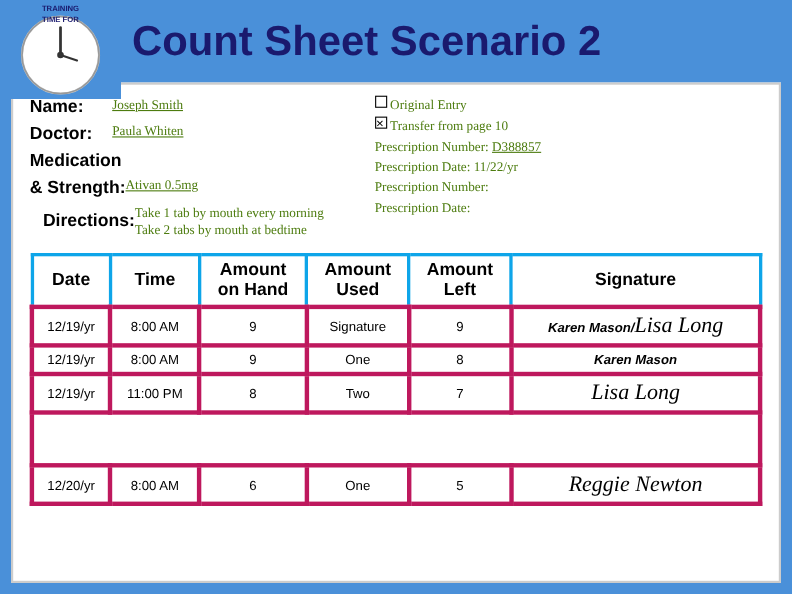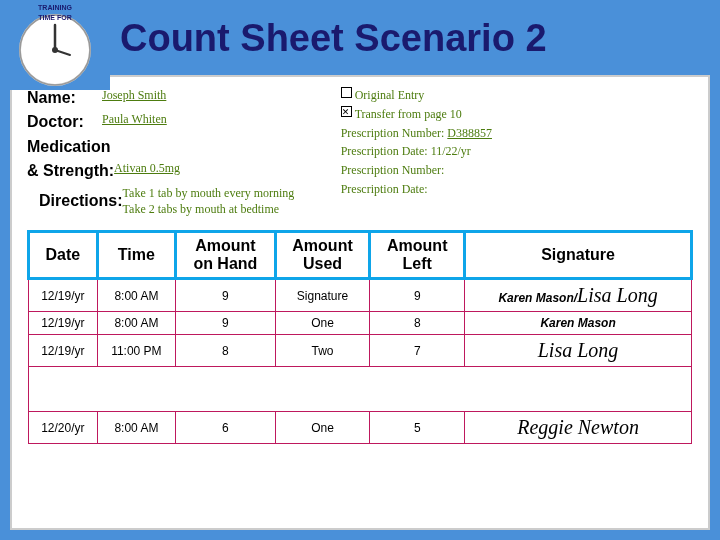--- a/index.html
+++ b/index.html
@@ -130,21 +130,21 @@
     }
     .data-table th {
       border: 3px solid #0ea5e9;
       padding: 4px 3px;
       text-align: center;
       background: #fff;
       font-weight: bold;
       font-size: 16px;
     }
     .data-table td {
-      border: 1px solid #be185d;
+      border: 4px solid #be185d;
       padding: 4px 3px;
       text-align: center;
       background: #fff;
       font-size: 12px;
     }
     .data-table td.sig-cell {
       font-style: italic;
       text-align: center;
     }
     .cursive {

